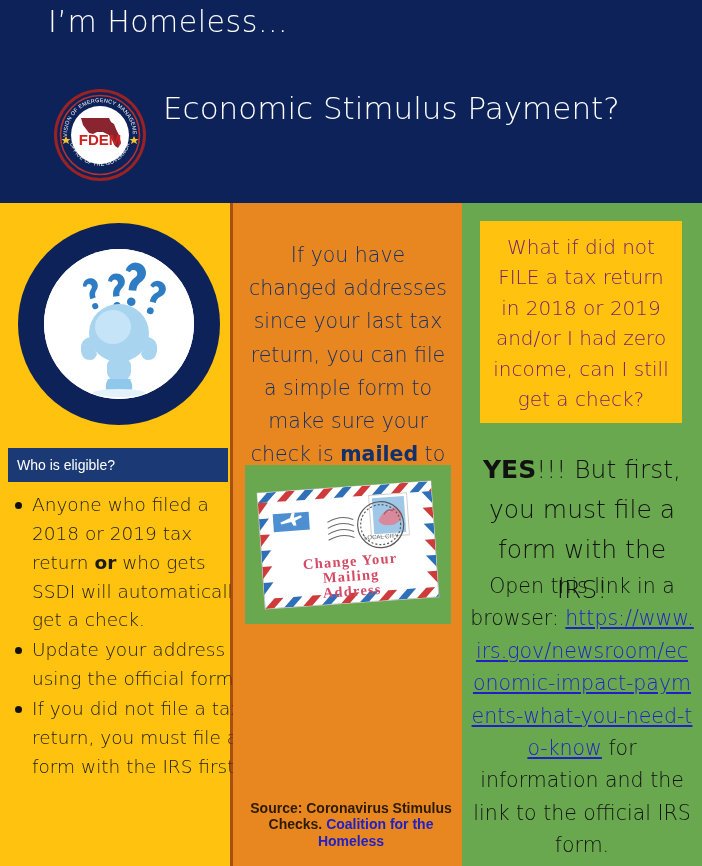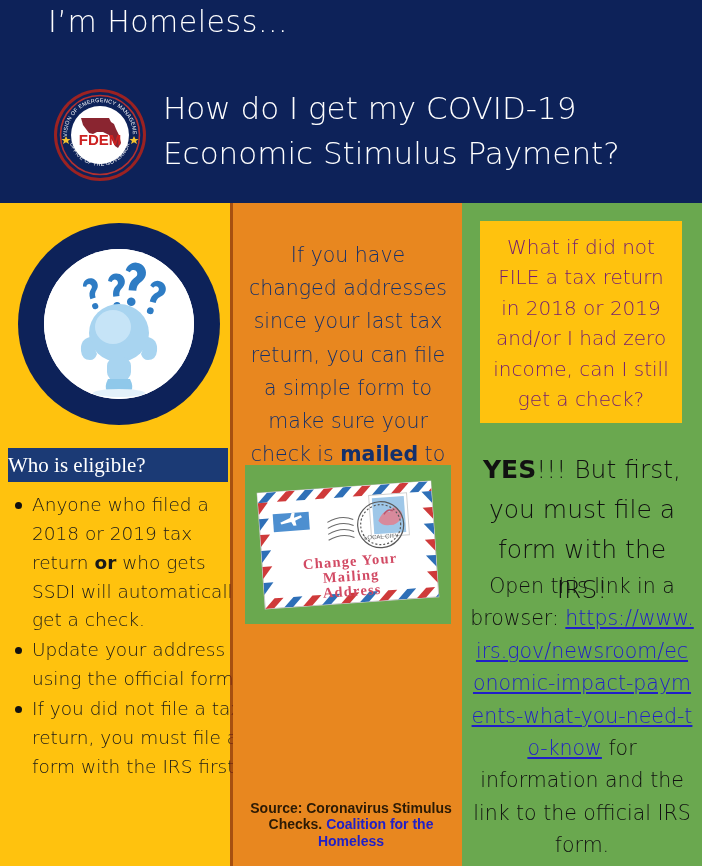--- a/index.html
+++ b/index.html
@@ -118,23 +118,24 @@
     left: 8px;
     top: 245px;
     width: 220px;
     height: 34px;
     background: #1b3a75;
     display: flex;
     align-items: center;
   }
   .eligible-banner span {
     color: #ffffff;
-    font-family: Liberation Serif, serif;
-    font-size: 21px;
+    font-family: Liberation Sans, sans-serif;
+    font-size: 14px;
     font-weight: 400;
+    padding-left: 9px;
   }
 
   .bullets {
     position: absolute;
     left: 8px;
     top: 288px;
     width: 218px;
     margin: 0;
     padding: 0 0 0 24px;
     list-style: none;
@@ -269,21 +270,20 @@
   }
 </style>
 </head>
 <body>
 
 <div class="poster">
 
   <div class="header">
     <div class="header-title">I’m Homeless…</div>
     <div class="header-sub">
-      <div>How do I get my COVID-19</div>
       <div>Economic Stimulus Payment?</div>
     </div>
 
     <div class="seal">
       <svg width="94" height="94" viewBox="0 0 94 94">
         <circle cx="47" cy="47" r="46" fill="#9b2222"></circle>
         <circle cx="47" cy="47" r="43" fill="#0d2259"></circle>
         <circle cx="47" cy="47" r="39.5" fill="none" stroke="#b23030" stroke-width="1.6"></circle>
         <circle cx="47" cy="47" r="29" fill="#ffffff"></circle>
         <path d="M28 30 L56 30 L58 34 L61 36 L63 41 L66 47 L68 55 L65 60 L62 58 L59 52 L56 47

